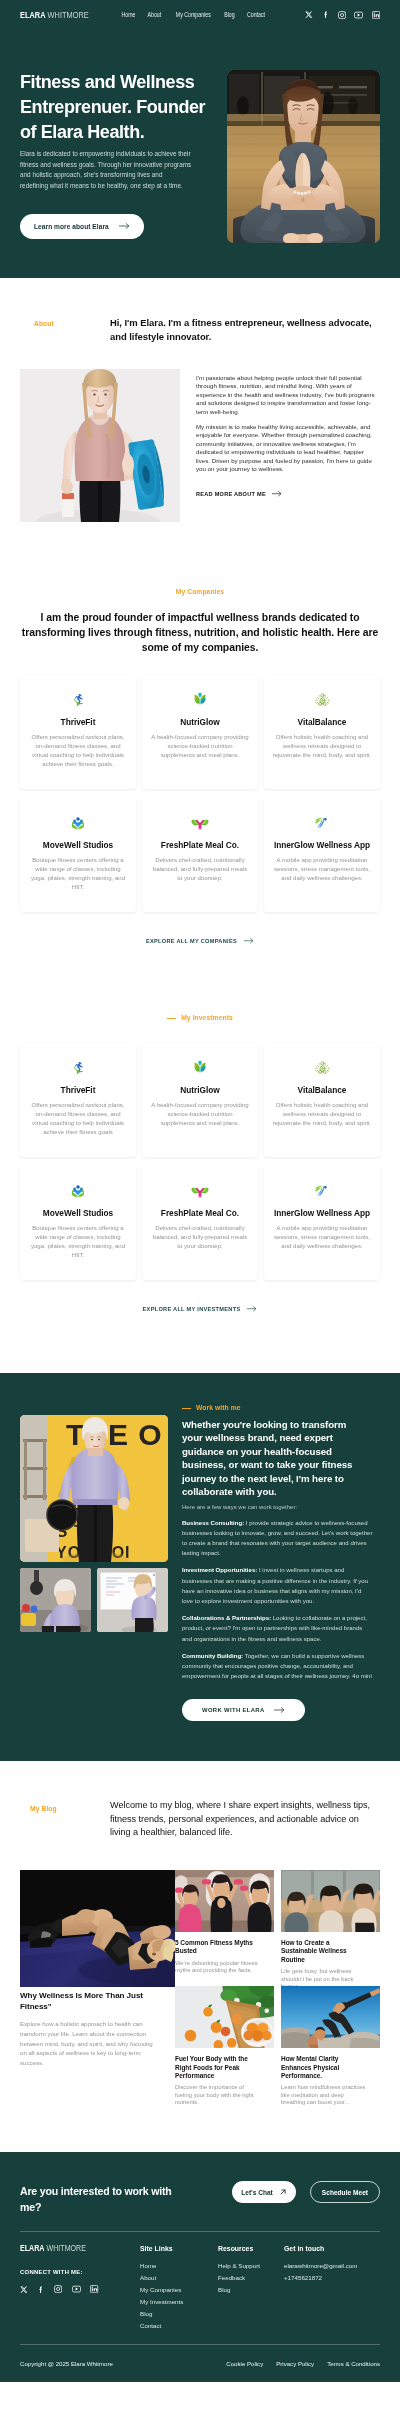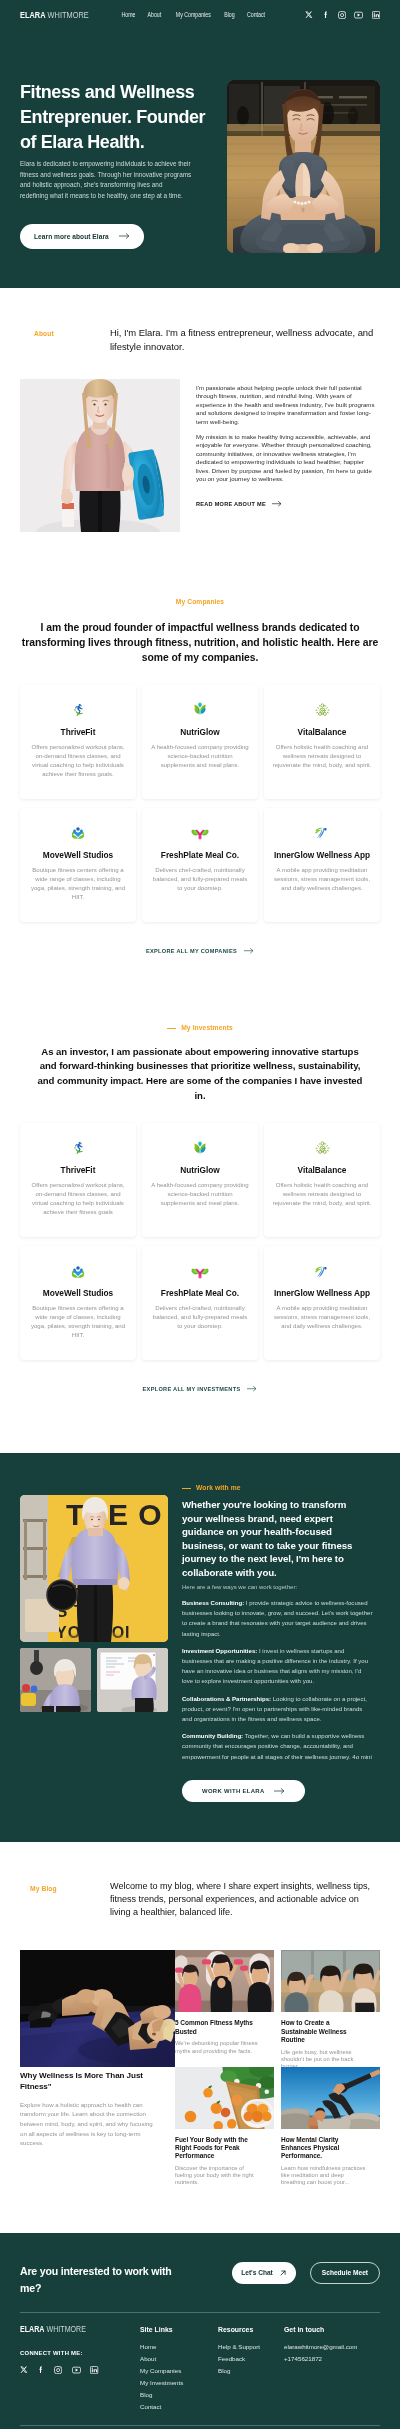--- a/index.html
+++ b/index.html
@@ -12,33 +12,33 @@
 .ph svg{width:100%;height:100%;display:block}
 
 .hero{background:#17403c;color:#fff;padding-bottom:35px}
 .nav{display:flex;align-items:center;height:30px;padding:0 20px;position:relative}
 .logo{font-size:9.4px;letter-spacing:0;white-space:nowrap;line-height:1;transform:scaleX(.79);transform-origin:left center;width:95px}
 .logo .b{font-weight:700}
 .logo .l{font-weight:400;color:#c9d6d4}
 .navlinks{display:flex;gap:9px;position:absolute;left:120px;top:11px}
 .navlinks a{color:#e6eeed;font-size:6.4px;line-height:7px;white-space:nowrap;transform:scaleX(.82);transform-origin:center;display:inline-block}
 .socials{display:flex;gap:8.5px;margin-left:auto;align-items:center}
-.hero-body{display:flex;padding:0 20px;margin-top:50px}
+.hero-body{display:flex;padding:0 20px;margin-top:40px}
 .hero-left{width:194px;flex:0 0 194px}
 .hero-title{font-size:18px;line-height:25px;font-weight:700;letter-spacing:-.42px}
 .hero-sub{font-size:6.35px;line-height:10.7px;color:#cfdbd9;width:172px;margin-top:4px;letter-spacing:.01px}
 .btn-light{display:inline-flex;align-items:center;gap:10px;background:#fff;color:#14302d;border-radius:30px;padding:0 14px;height:25px;margin-top:22px;font-size:6.6px;font-weight:700;letter-spacing:.05px}
 .hero-img{width:153px;height:173px;border-radius:7px;overflow:hidden;margin-left:auto;flex:0 0 153px}
 
 .about{padding:38px 20px 0;background:#fff}
 .about-head{display:flex;align-items:flex-start}
 .tag{color:#f5a524;font-size:6.7px;font-weight:700;letter-spacing:.1px;display:inline-flex;align-items:center;gap:5px;white-space:nowrap;line-height:1}
 .tag .dash{display:inline-block;width:9px;height:1.1px;background:#f5a524}
 .about-tag{width:90px;flex:0 0 90px;padding-top:5.2px;padding-left:14px;line-height:0}
-.about-h2{font-size:9.45px;line-height:14.4px;font-weight:400;color:#131110;letter-spacing:-.04px;width:270px}
+.about-h2{font-size:9.45px;line-height:14.4px;font-weight:700;color:#131110;letter-spacing:-.04px;width:270px}
 .about-body{display:flex;margin-top:24px;align-items:flex-start}
 .about-img{width:160px;height:153px;flex:0 0 160px;overflow:hidden;background:#ececec}
 .about-txt{margin-left:16px;flex:1;padding-top:5px}
 .about-txt p{font-size:6.15px;line-height:8.5px;color:#2c2c2c;width:181px}
 .about-txt p+p{margin-top:6.6px}
 .readmore{display:inline-flex;align-items:center;gap:6px;margin-top:17px;font-size:5.55px;font-weight:700;letter-spacing:.28px;color:#131110}
 
 .sect{padding:58px 20px 0;text-align:center;background:#fff}
 .sect .tag{justify-content:center}
 .sect h2{font-size:10.4px;line-height:15px;font-weight:700;margin:12px auto 0;width:358px;letter-spacing:-.06px}
@@ -488,21 +488,20 @@
         <path d="M0 6h19M14.4 1.2L19.8 6l-5.4 4.8" stroke="#1d4a45" stroke-width="1.4" stroke-linecap="round" stroke-linejoin="round"></path>
       </svg>
     </a>
 </section>
 
 <section class="sect" id="investments">
   <span class="tag">
       <span class="dash"></span>
       <span>My Investments</span>
     </span>
-  <h2>As an investor, I am passionate about empowering innovative startups and forward-thinking businesses that prioritize wellness, sustainability, and community impact. Here are some of the companies I have invested in.</h2>
   <div class="grid">
     <div class="card">
       <div class="ico">
           <svg width="17" height="17" viewBox="0 0 48 48">
             <g>
 <path d="M26.5 8.4c1.6-.6 3.3.2 3.8 1.8.5 1.6-.3 3.3-1.9 3.8-1.6.5-3.3-.3-3.8-1.9-.5-1.6.3-3.2 1.9-3.7z" fill="#1b64c4"></path>
 <path d="M30.6 10.6l2.9 3.6-1.9 1.4-3.3-3.4z" fill="#1b64c4"></path>
 <path d="M22.3 13.8c2.4-1.2 4.6-.4 5.8 1.4l3 4.9 4.5 1.3-.8 2.7-5.7-1.6-1.9-2.9-1.3 4.5 4 4.4-2.9 8.4-2.9-1 2.3-6.6-5-5.2c-1-1.1-1.3-2.5-.9-3.9l1.3-4.5-3 1.6-1.9 4.2-2.7-1.2 2.3-5z" fill="#1b64c4"></path>
 <path d="M13.5 23.3c1.2-.3 2.3.4 2.6 1.5.3 1.2-.4 2.3-1.5 2.6-1.2.3-2.3-.4-2.6-1.5-.3-1.2.4-2.3 1.5-2.6z" fill="#5aaf2a"></path>
 <path d="M17.6 28.2l7.4 7.2 10.2-2.3.7 3-11.9 2.8-8.6-8.4z" fill="#5aaf2a"></path>

